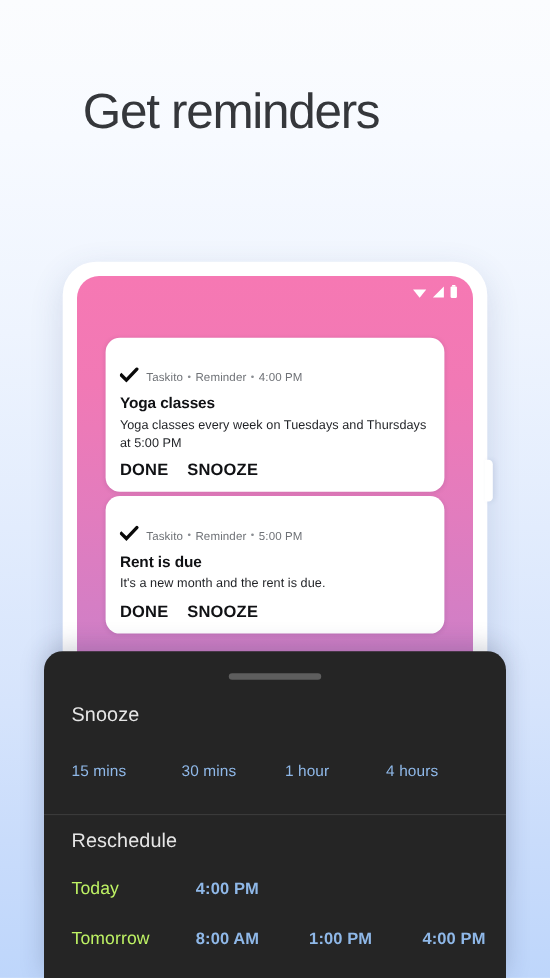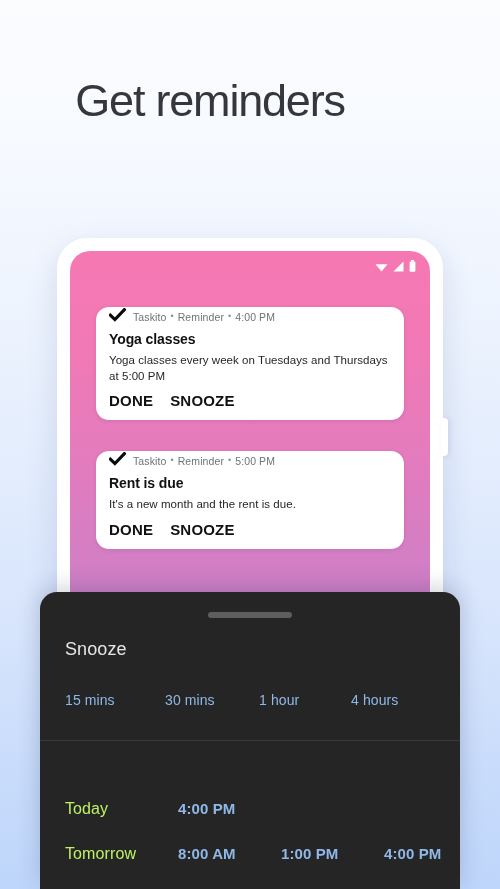--- a/index.html
+++ b/index.html
@@ -89,21 +89,21 @@
   }
   .status-bar .icon { display: block; }
 
   
   .notif-card {
     position: absolute;
     left: 26px;
     width: 308px;
     background: #ffffff;
     border-radius: 13px;
-    padding: 1px 13px 11px 13px;
+    padding: 28px 13px 11px 13px;
     box-shadow: 0 1px 4px rgba(80, 40, 90, 0.14);
   }
   .notif-card.card-1 { top: 56px; }
   .notif-card.card-2 { top: 200px; }
 
   .notif-head {
     display: flex;
     align-items: center;
     gap: 7px;
     height: 17px;
@@ -319,20 +319,21 @@
 
   <div class="snooze-row">
     <span class="snooze-opt o1">15 mins</span>
     <span class="snooze-opt o2">30 mins</span>
     <span class="snooze-opt o3">1 hour</span>
     <span class="snooze-opt o4">4 hours</span>
   </div>
 
   <div class="sheet-divider"></div>
 
+  <div class="sheet-section-title reschedule-title">Reschedule</div>
 
   <div class="resched-row r-today">
     <span class="resched-label">Today</span>
     <span class="resched-times">
       <span class="resched-time">4:00 PM</span>
     </span>
   </div>
 
   <div class="resched-row r-tomorrow">
     <span class="resched-label">Tomorrow</span>

